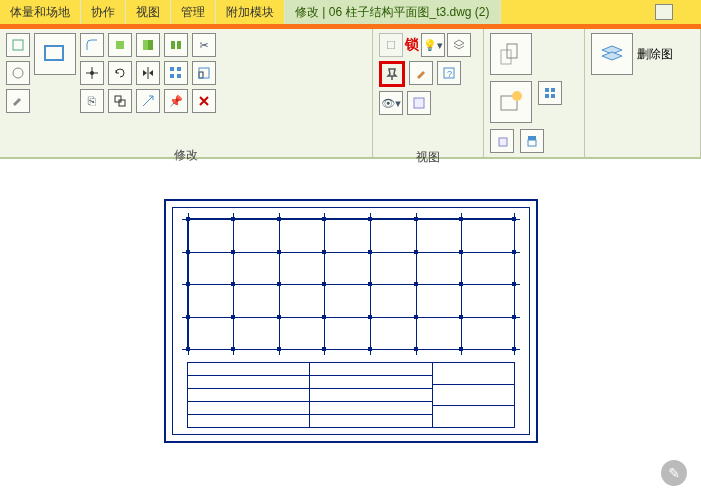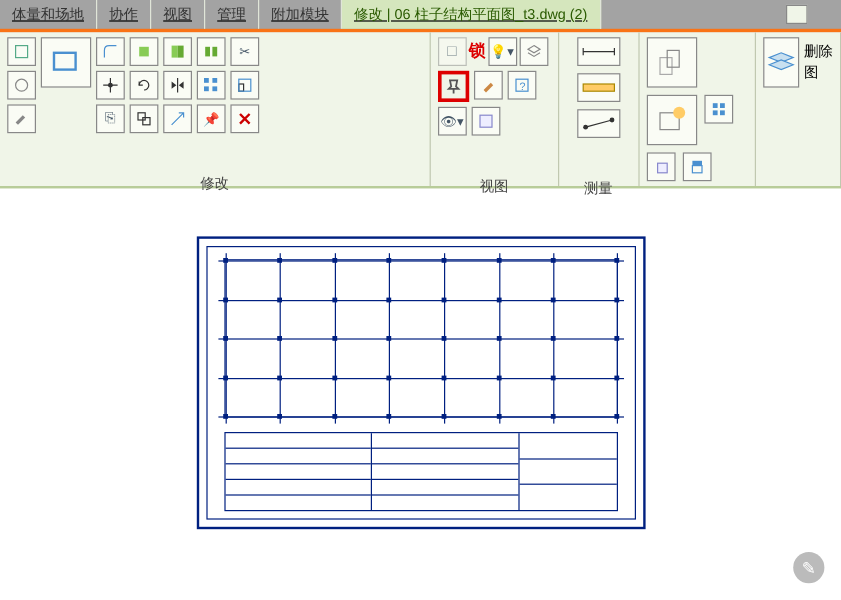--- a/index.html
+++ b/index.html
@@ -7,24 +7,23 @@
     font-family: "Microsoft YaHei", sans-serif;
     font-size: 12px;
     background: #fff;
     width: 701px;
     height: 500px;
     overflow: hidden;
     position: relative;
   }
   .tabbar {
     display: flex;
-    background: #a3a3a3;
+    background: #fde047;
     height: 24px;
-    border-bottom: 3px solid #f97316;
-    text-decoration: underline;
+    border-bottom: 5px solid #f97316;
   }
   .tab {
     padding: 4px 10px;
     color: #333;
     cursor: pointer;
     border-right: 1px solid #e0e5d8;
   }
   .tab.active {
     background: #d5e6bd;
     color: #2a5a00;
@@ -336,42 +335,20 @@
         <div class="icon">
             <svg width="14" height="14">
               <rect x="2" y="2" width="10" height="10" fill="#eef" stroke="#88c"></rect>
             </svg>
           </div>
       </div>
     </div>
     <div class="panel-label">视图</div>
   </div>
 
-  <div class="panel" style="width:56px">
-    <div class="panel-body" style="flex-direction:column;gap:6px;align-items:center">
-      <div class="icon" style="width:34px">
-          <svg width="30" height="14">
-            <path d="M2 7 L28 7 M2 4 L2 10 M28 4 L28 10" stroke="#333"></path>
-          </svg>
-        </div>
-      <div class="icon" style="width:34px">
-          <svg width="30" height="14">
-            <rect x="2" y="4" width="26" height="6" fill="#fc6" stroke="#a80"></rect>
-          </svg>
-        </div>
-      <div class="icon" style="width:34px">
-          <svg width="30" height="14">
-            <path d="M4 10 L26 4" stroke="#333"></path>
-            <circle cx="4" cy="10" r="2" fill="#333"></circle>
-            <circle cx="26" cy="4" r="2" fill="#333"></circle>
-          </svg>
-        </div>
-    </div>
-    <div class="panel-label">测量</div>
-  </div>
 
   <div class="panel" style="width:88px">
     <div class="panel-body" style="flex-wrap:wrap;gap:6px">
       <div class="icon big">
           <svg width="28" height="28">
             <rect x="4" y="10" width="10" height="14" fill="none" stroke="#aaa"></rect>
             <rect x="10" y="4" width="10" height="14" fill="none" stroke="#888"></rect>
           </svg>
         </div>
       <div class="icon big">

